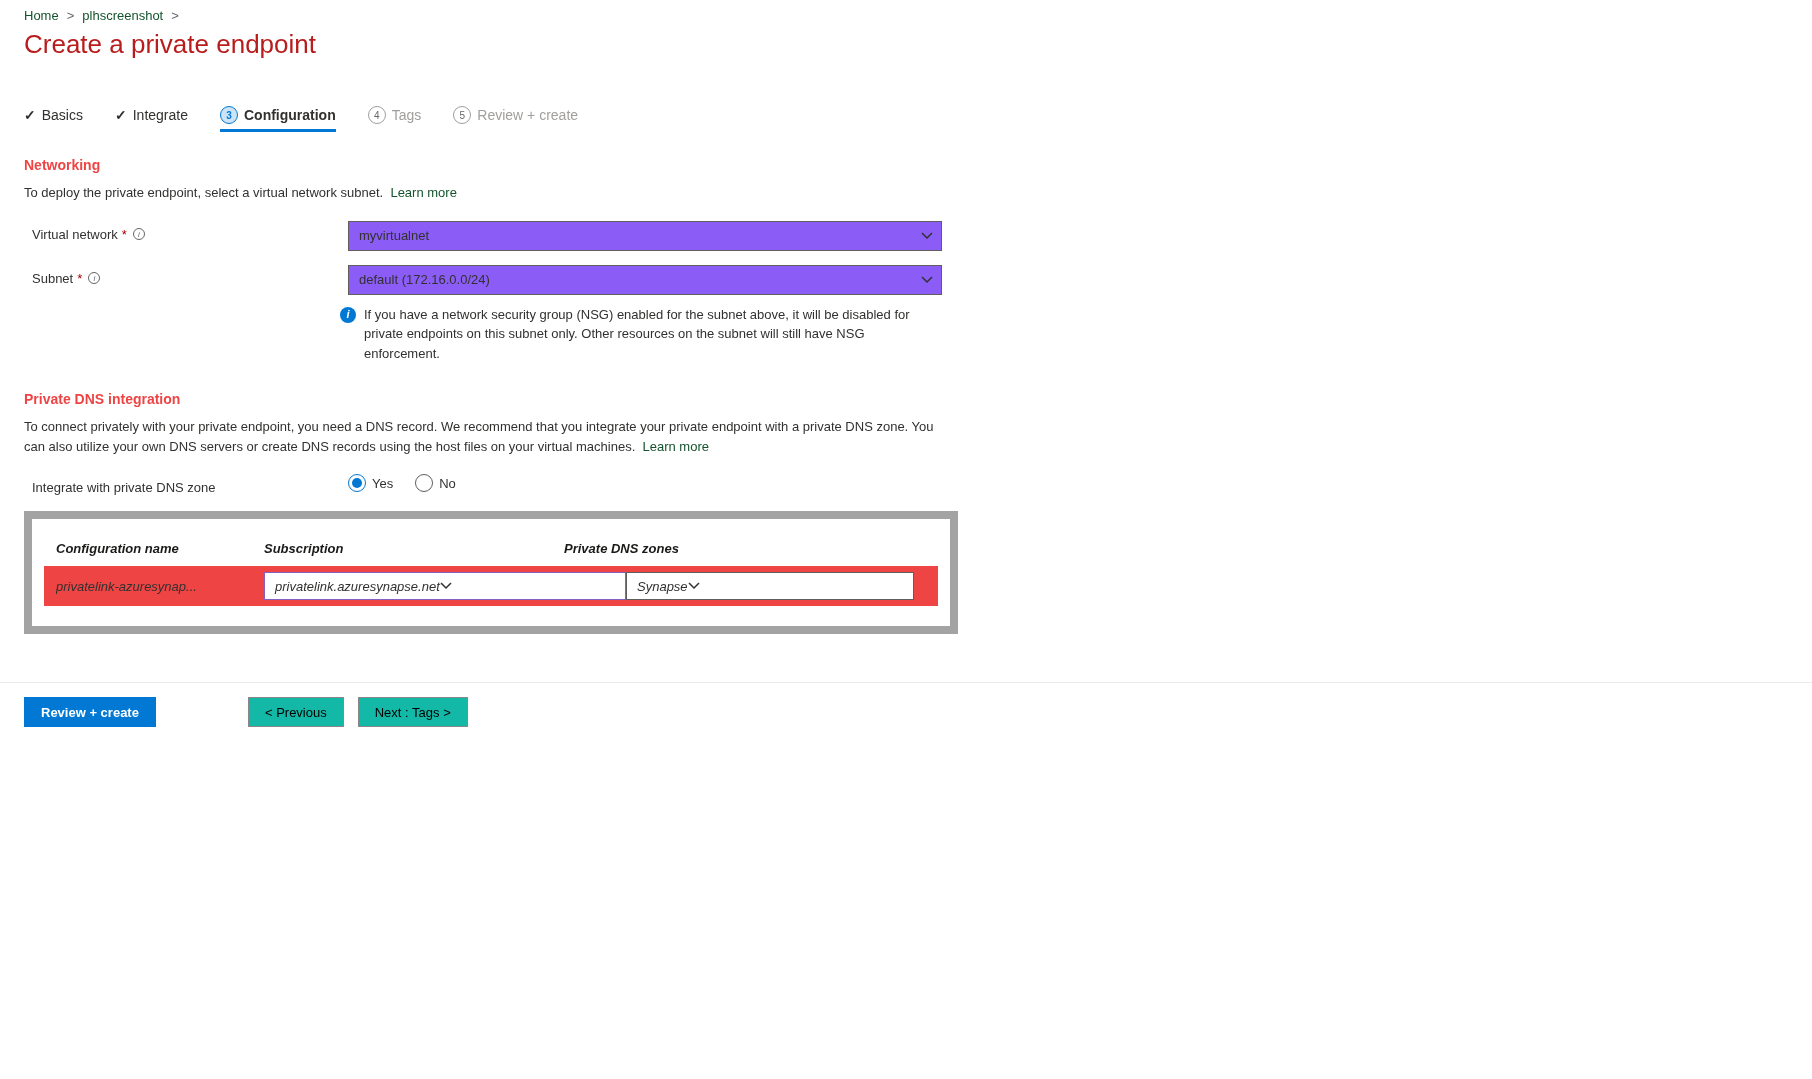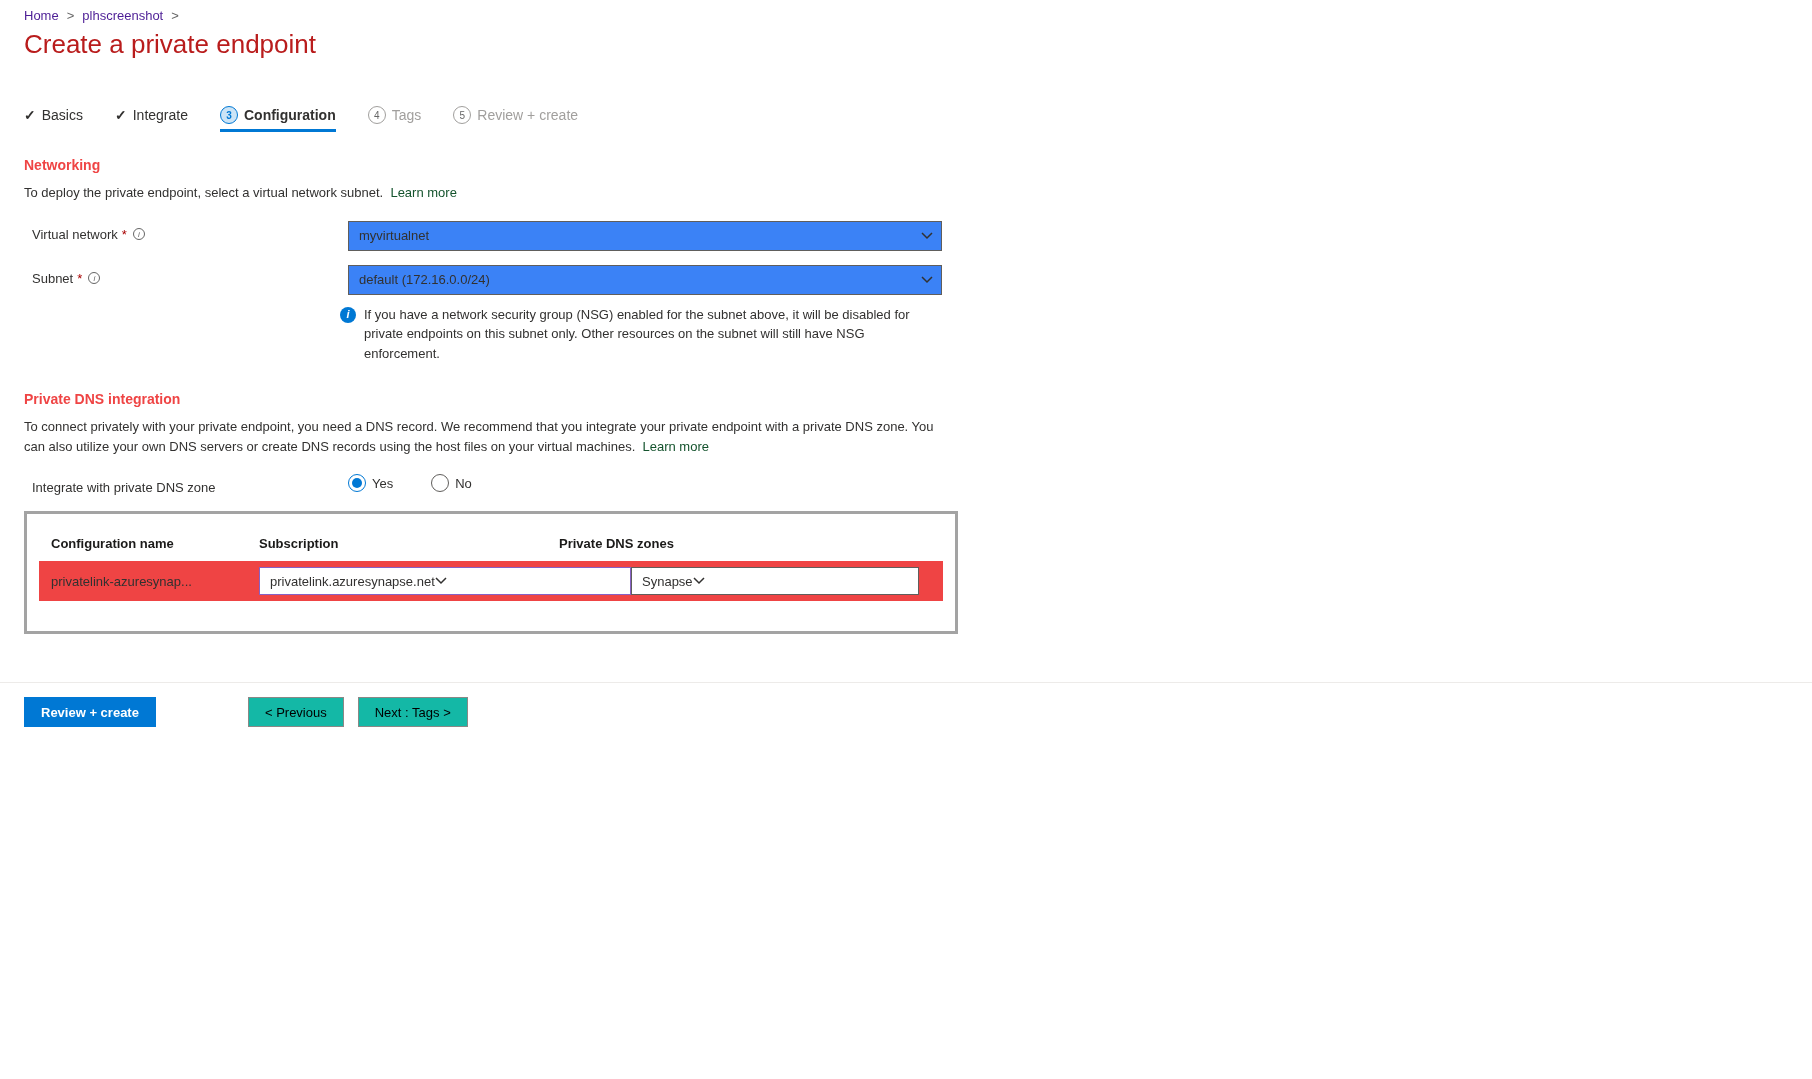--- a/index.html
+++ b/index.html
@@ -13,21 +13,21 @@
   .page {
     padding: 8px 24px 0 24px;
   }
   .breadcrumb {
     display: flex;
     align-items: center;
     gap: 8px;
     font-size: 13px;
     margin-bottom: 4px;
   }
-  .breadcrumb a { color: #4c1d95; text-decoration: none; cursor: pointer; }
+  .breadcrumb a { color: #14532d; text-decoration: none; cursor: pointer; }
   .breadcrumb .sep { color: #666; }
   h1.page-title {
     font-size: 26px;
     font-weight: 400;
     margin: 6px 0 40px 0;
     color: #b91c1c;
   }
   .tabs {
     display: flex;
     align-items: center;
@@ -114,21 +114,21 @@
     font-style: italic;
     margin-left: 2px;
   }
   .form-control {
     width: 594px;
   }
   .select {
     width: 100%;
     height: 30px;
     border: 1px solid #605e5c;
-    background: #3b82f6;
+    background: #8b5cf6;
     padding: 0 28px 0 10px;
     font-size: 13px;
     position: relative;
     display: flex;
     align-items: center;
     cursor: pointer;
   }
   .select .chev {
     position: absolute;
     right: 8px;
@@ -156,45 +156,46 @@
     font-size: 11px;
     display: flex; align-items: center; justify-content: center;
     font-weight: bold;
     flex-shrink: 0;
     font-style: italic;
     margin-top: 2px;
   }
   .radio-group {
     display: flex;
     align-items: center;
-    gap: 38px;
+    gap: 22px;
   }
   .radio {
     display: flex;
     align-items: center;
     gap: 6px;
     cursor: pointer;
   }
   .radio .outer {
     width: 18px; height: 18px;
     border-radius: 50%;
     border: 1px solid #605e5c;
     display: flex; align-items: center; justify-content: center;
   }
   .radio.selected .outer { border-color: #0078d4; }
   .radio.selected .inner {
     width: 10px; height: 10px;
     border-radius: 50%;
     background: #0078d4;
   }
   .dns-box {
-    border: 3px solid #a3a3a3;
-    padding: 22px 12px 30px 12px;
+    border: 8px solid #a3a3a3;
+    padding: 22px 12px 20px 12px;
     max-width: 934px;
     margin-top: 16px;
+    font-style: italic;
   }
   .dns-table {
     width: 100%;
   }
   .dns-head {
     display: flex;
     padding: 0 12px 10px 12px;
     font-size: 13px;
     font-weight: 600;
     color: #1b1a19;

